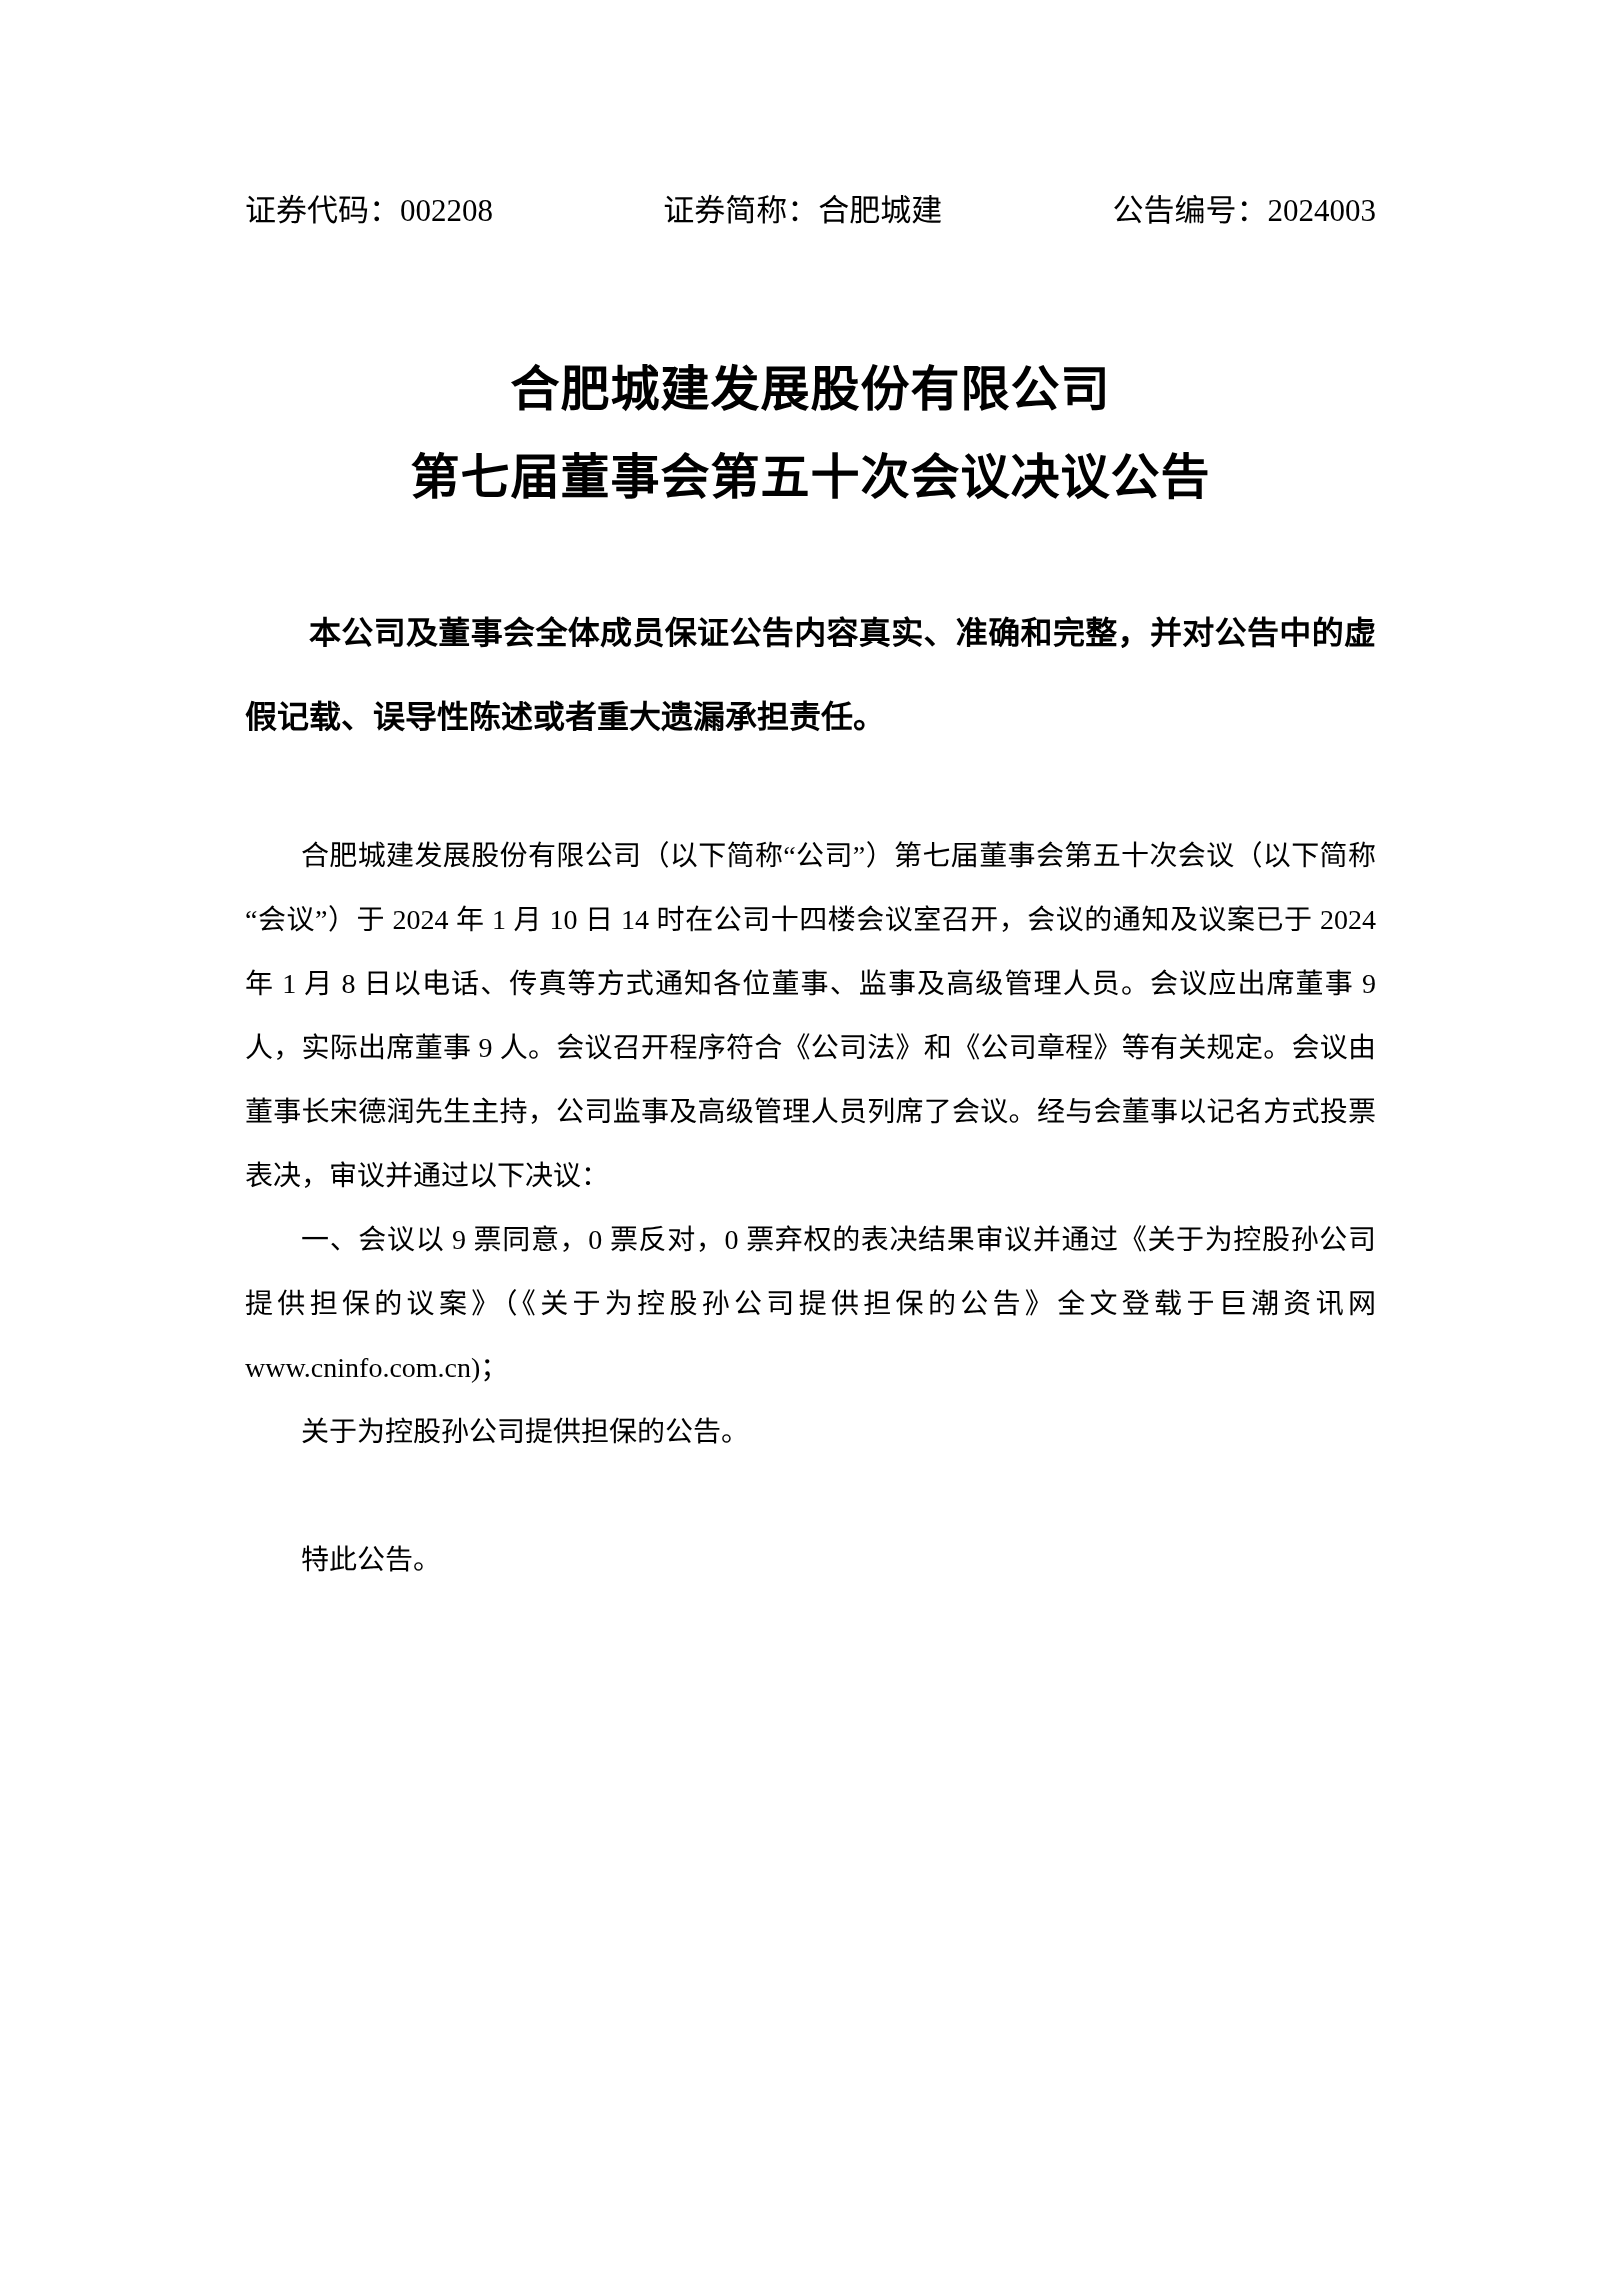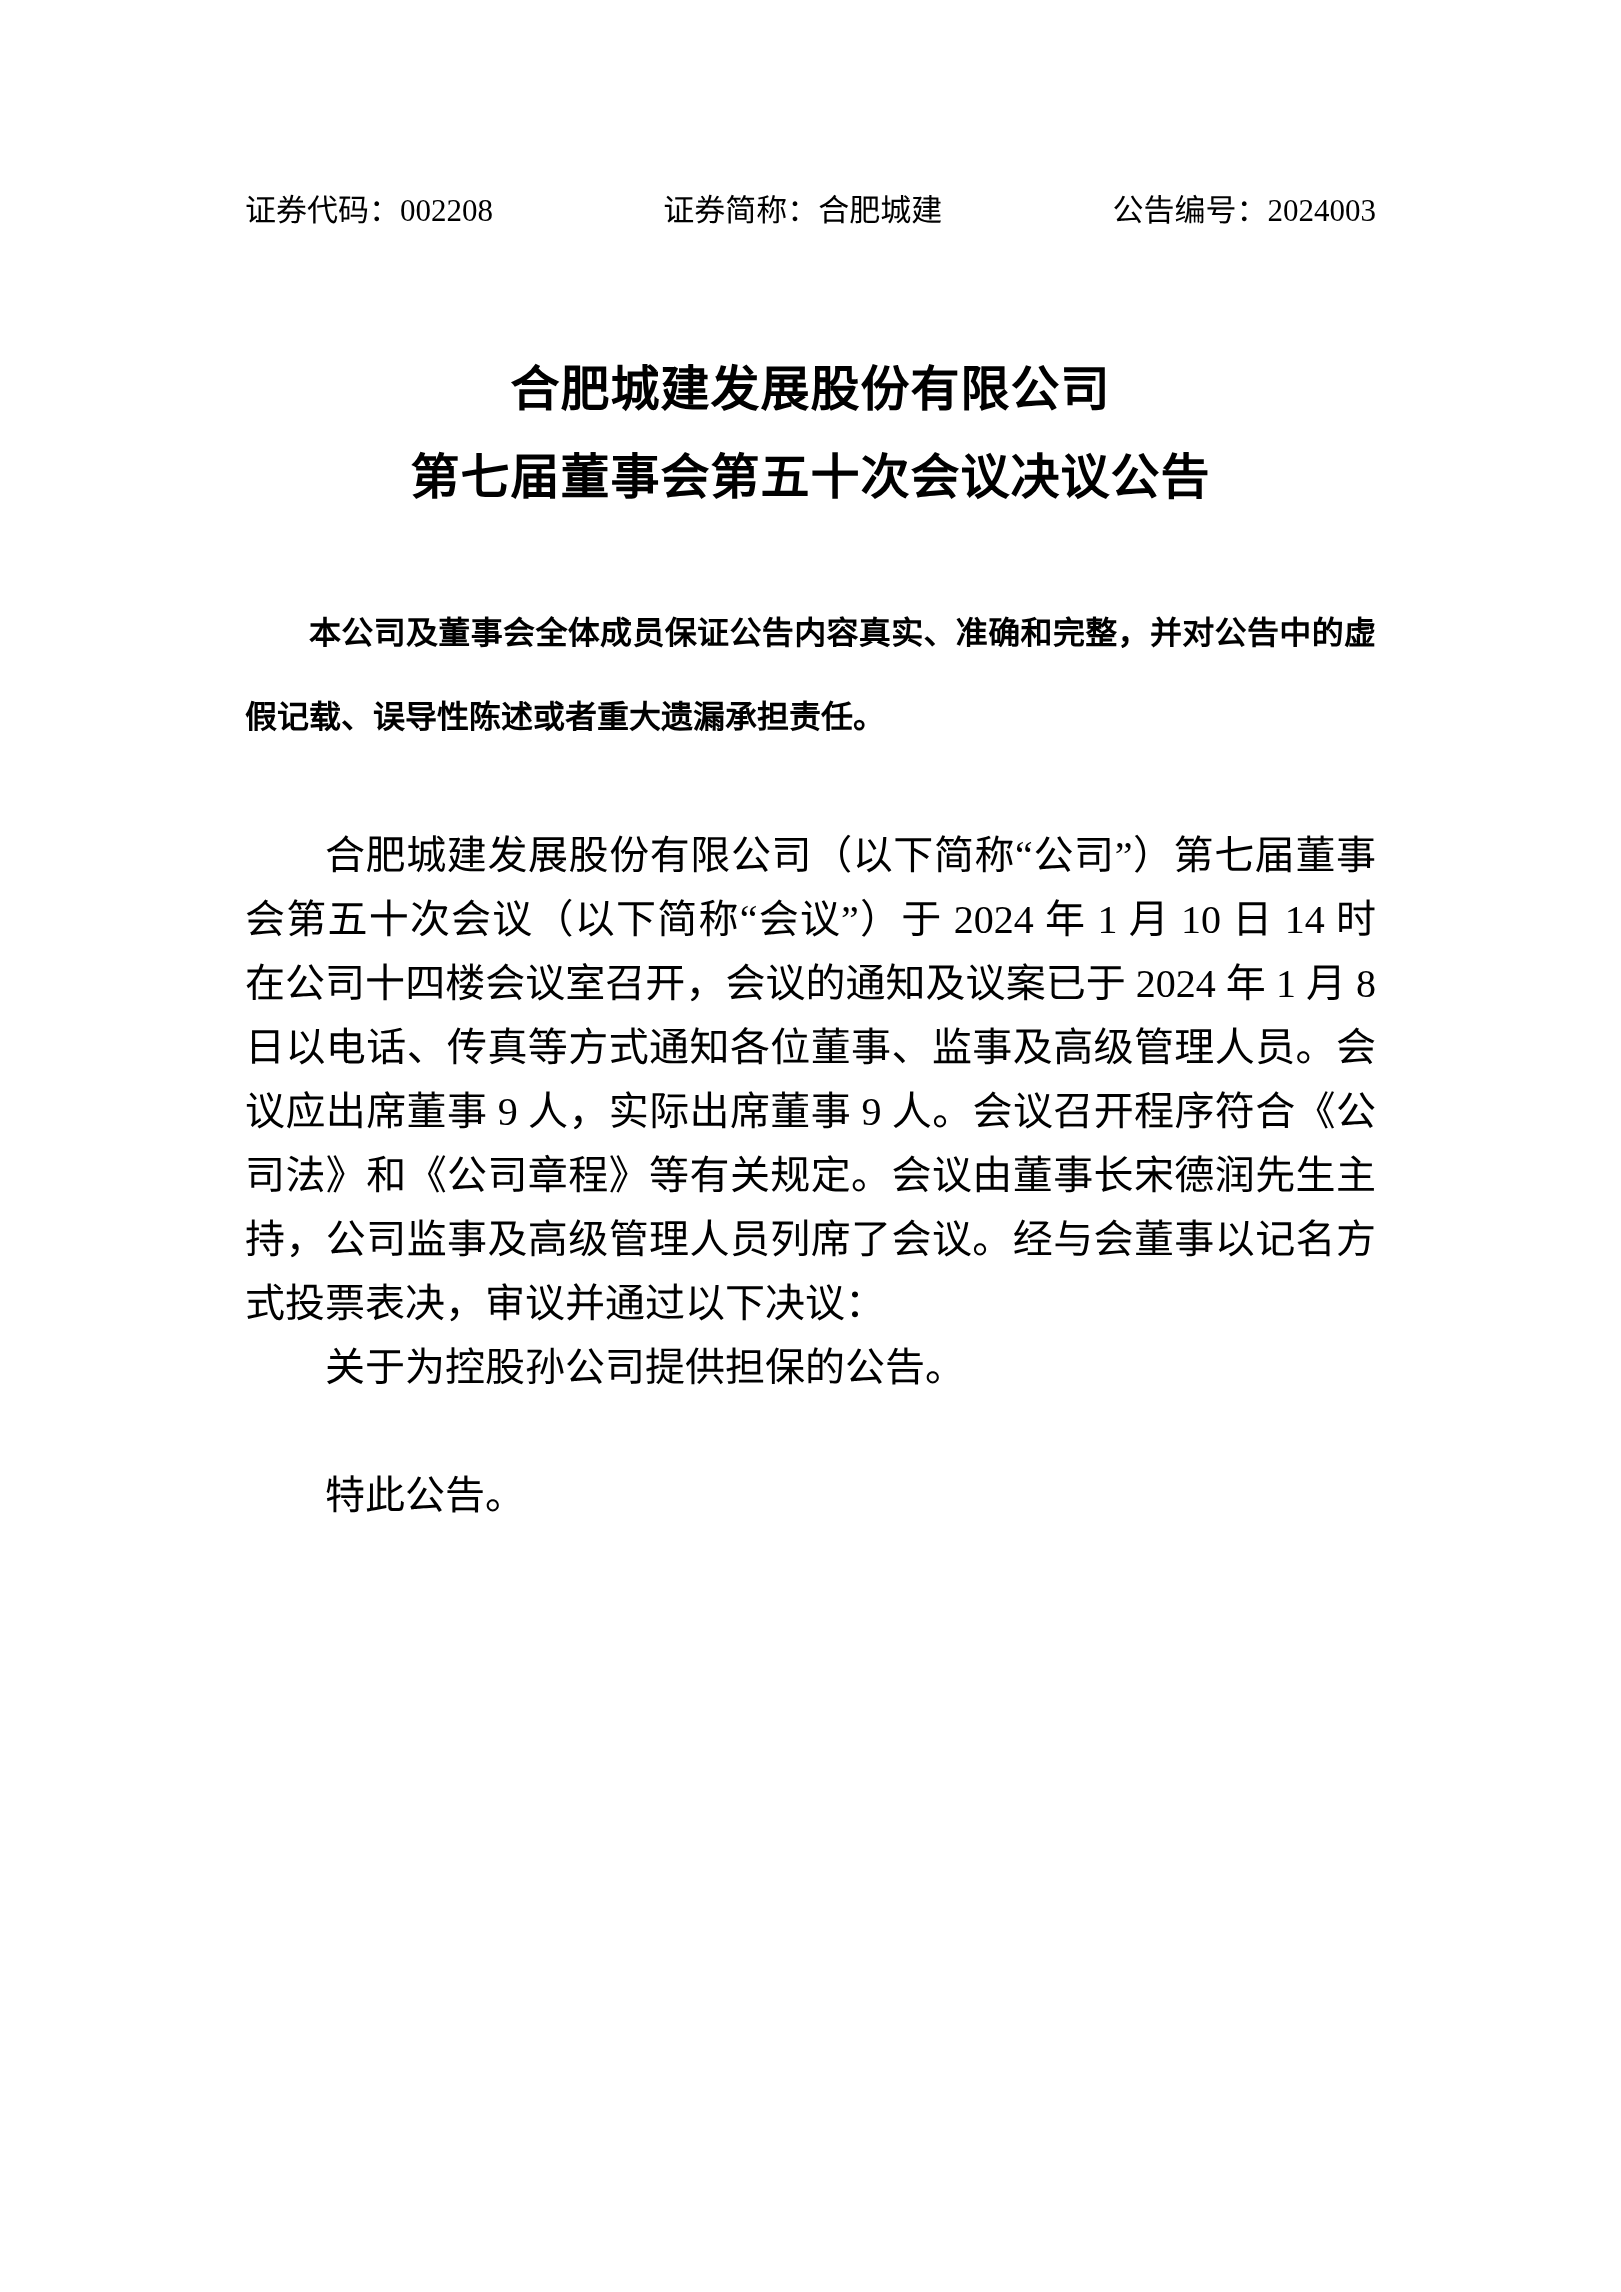--- a/index.html
+++ b/index.html
@@ -40,21 +40,21 @@
   .disclaimer {
     margin: 69px 0 65px 0;
     font-size: 32px;
     font-weight: 700;
     line-height: 84px;
     text-indent: 2em;
     text-align: justify;
   }
   .para {
     margin: 0;
-    font-size: 40px;
+    font-size: 28px;
     line-height: 64px;
     text-indent: 2em;
     text-align: justify;
   }
   .para.closing {
     margin-top: 64px;
   }
 </style>
 </head>
 <body>
@@ -68,17 +68,18 @@
   </div>
 
   <div class="title-block">
     <h1 class="doc-title">合肥城建发展股份有限公司</h1>
     <h2 class="doc-title">第七届董事会第五十次会议决议公告</h2>
   </div>
 
   <p class="disclaimer">本公司及董事会全体成员保证公告内容真实、准确和完整，并对公告中的虚假记载、误导性陈述或者重大遗漏承担责任。</p>
 
   <p class="para">合肥城建发展股份有限公司（以下简称“公司”）第七届董事会第五十次会议（以下简称“会议”）于 2024 年 1 月 10 日 14 时在公司十四楼会议室召开，会议的通知及议案已于 2024 年 1 月 8 日以电话、传真等方式通知各位董事、监事及高级管理人员。会议应出席董事 9 人，实际出席董事 9 人。会议召开程序符合《公司法》和《公司章程》等有关规定。会议由董事长宋德润先生主持，公司监事及高级管理人员列席了会议。经与会董事以记名方式投票表决，审议并通过以下决议：</p>
+  <p class="para">一、会议以 9 票同意，0 票反对，0 票弃权的表决结果审议并通过《关于为控股孙公司提供担保的议案》（《关于为控股孙公司提供担保的公告》全文登载于巨潮资讯网 www.cninfo.com.cn)；</p>
   <p class="para">关于为控股孙公司提供担保的公告。</p>
   <p class="para closing">特此公告。</p>
 
 </div>
 
 
 </body></html>

